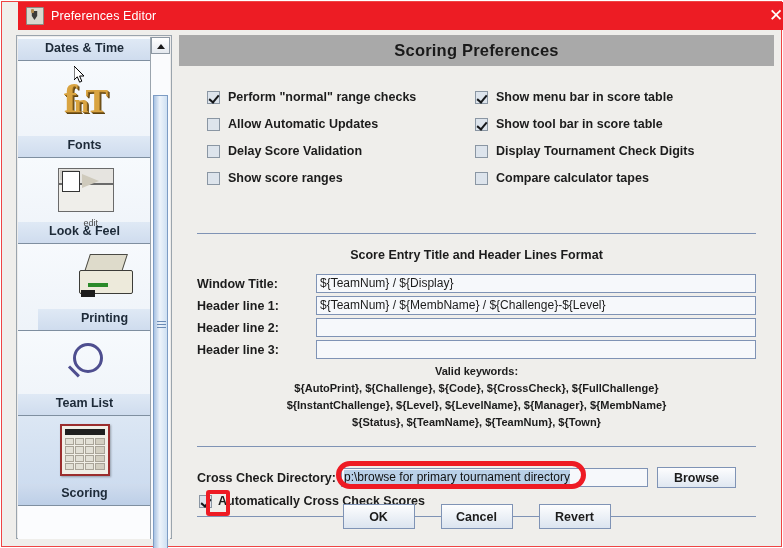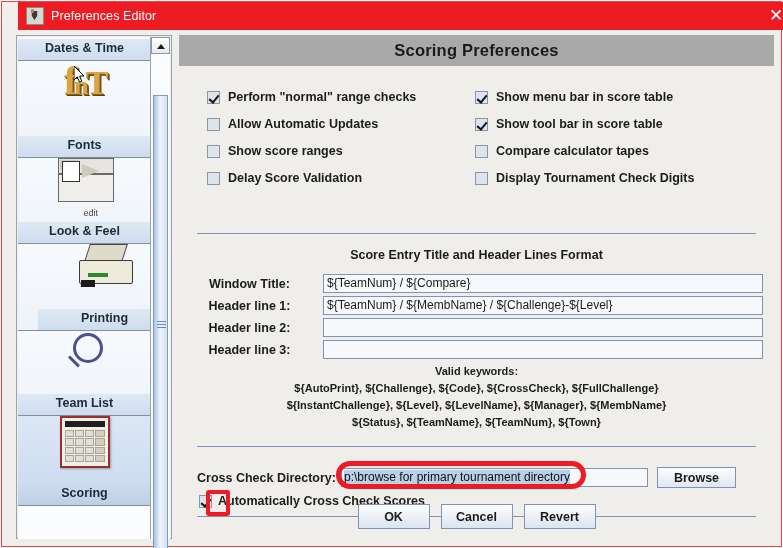--- a/index.html
+++ b/index.html
@@ -75,21 +75,21 @@
     background:linear-gradient(#dce7f4,#c9d9ee);
   }
   .side-label{
     font-size:12.5px;font-weight:bold;color:#1d2a38;
     padding:2px 0 5px 0;text-align:center;
     background:linear-gradient(#dfe9f5,#cfdcee);
     width:133px;
   }
   .side-item.sel .side-label{background:linear-gradient(#cfdcee,#bdcfe7);}
   .side-icon{
-    flex:1;display:flex;align-items:flex-start;justify-content:center;width:100%;
+    flex:1;display:flex;align-items:center;justify-content:center;width:100%;
   }
   .ic-fonts{font-family:"Liberation Serif",serif;font-size:40px;font-weight:bold;
     color:#d9a441;letter-spacing:-3px;line-height:1;
     text-shadow:1px 1px 0 #8a6320,2px 2px 0 #5e430f;}
   .ic-lf{width:54px;height:44px;position:relative;}
   .ic-lf .menubar{position:absolute;left:0;top:0;width:54px;height:14px;background:#e6e4e0;border:1px solid #6a6a6a;}
   .ic-lf .mb1{position:absolute;left:2px;top:2px;font-size:9px;font-weight:bold;color:#111;background:#cfcdc8;padding:0 3px;}
   .ic-lf .mb2{position:absolute;left:26px;top:2px;font-size:9px;color:#4a4a4a;margin-top:48px;}
   .ic-lf .pane{position:absolute;left:0;top:16px;width:54px;height:26px;border:1px solid #6a6a6a;background:#efeeea;}
   .ic-lf .pg{position:absolute;left:4px;top:3px;width:16px;height:19px;background:#fff;border:1px solid #333;}
@@ -168,22 +168,22 @@
     border:solid #16181b;border-width:0 2px 2px 0;transform:rotate(40deg);
   }
   .cblab{font-size:12.5px;font-weight:bold;color:#1c1c1c;white-space:nowrap;line-height:14px;}
   
   .fieldsec-title{
     position:absolute;left:0;right:0;top:182px;text-align:center;
     font-size:12.5px;font-weight:bold;color:#1c1c1c;
   }
   .frow{position:absolute;display:flex;align-items:center;height:19px;}
   .flabel{
-    width:105px;text-align:center;font-size:12.5px;font-weight:bold;color:#1c1c1c;
-    margin-right:21px;white-space:nowrap;
+    width:105px;text-align:left;font-size:12.5px;font-weight:bold;color:#1c1c1c;
+    margin-right:14px;white-space:nowrap;
   }
   .finput{
     width:440px;height:19px;box-sizing:border-box;
     background:#f6f8fb;border:1px solid #7f93b5;
     font-family:"Liberation Sans",sans-serif;font-size:12px;color:#1b1b1b;
     padding:0 3px;line-height:17px;white-space:nowrap;overflow:hidden;
   }
   
   .kw{
     position:absolute;left:0;right:0;text-align:center;
@@ -214,21 +214,21 @@
     z-index:30;pointer-events:none;
   }
   .ann-box{
     position:absolute;left:203px;top:460px;width:24px;height:26px;
     border:4px solid #ee1b24;border-radius:3px;box-sizing:border-box;
     z-index:30;pointer-events:none;
   }
   
   .btnrow{
     position:absolute;left:0;right:0;bottom:10px;
-    display:flex;justify-content:center;gap:11px;
+    display:flex;justify-content:center;gap:26px;
   }
   .btn{
     width:72px;height:25px;box-sizing:border-box;
     background:linear-gradient(#fdfdfe,#dbe4ef);border:1px solid #7f93b5;
     font-size:12.5px;font-weight:bold;color:#1c1c1c;
     display:flex;align-items:center;justify-content:center;cursor:default;
   }
 </style>
 </head>
 <body>
@@ -371,48 +371,48 @@
               </div>
               <div class="cbcell">
                 <span class="cb on"></span>
                 <span class="cblab">Show tool bar in score table</span>
               </div>
             </div>
 
             <div class="cbrow">
               <div class="cbcell c1">
                 <span class="cb"></span>
+                <span class="cblab">Delay Score Validation</span>
+              </div>
+              <div class="cbcell">
+                <span class="cb"></span>
+                <span class="cblab">Display Tournament Check Digits</span>
+              </div>
+            </div>
+
+            <div class="cbrow">
+              <div class="cbcell c1">
+                <span class="cb"></span>
                 <span class="cblab">Show score ranges</span>
               </div>
               <div class="cbcell">
                 <span class="cb"></span>
                 <span class="cblab">Compare calculator tapes</span>
               </div>
             </div>
 
-            <div class="cbrow">
-              <div class="cbcell c1">
-                <span class="cb"></span>
-                <span class="cblab">Delay Score Validation</span>
-              </div>
-              <div class="cbcell">
-                <span class="cb"></span>
-                <span class="cblab">Display Tournament Check Digits</span>
-              </div>
-            </div>
-
           </div>
 
           <hr class="sep" style="top:167px;">
 
           <div class="fieldsec-title">Score Entry Title and Header Lines Format</div>
 
           <div class="frow" style="left:18px;top:208px;">
             <span class="flabel">Window Title:</span>
-            <span class="finput">${TeamNum} / ${Compare}</span>
+            <span class="finput">${TeamNum} / ${Display}</span>
           </div>
           <div class="frow" style="left:18px;top:230px;">
             <span class="flabel">Header line 1:</span>
             <span class="finput">${TeamNum} / ${MembName} / ${Challenge}-${Level}</span>
           </div>
           <div class="frow" style="left:18px;top:252px;">
             <span class="flabel">Header line 2:</span>
             <span class="finput"></span>
           </div>
           <div class="frow" style="left:18px;top:274px;">

